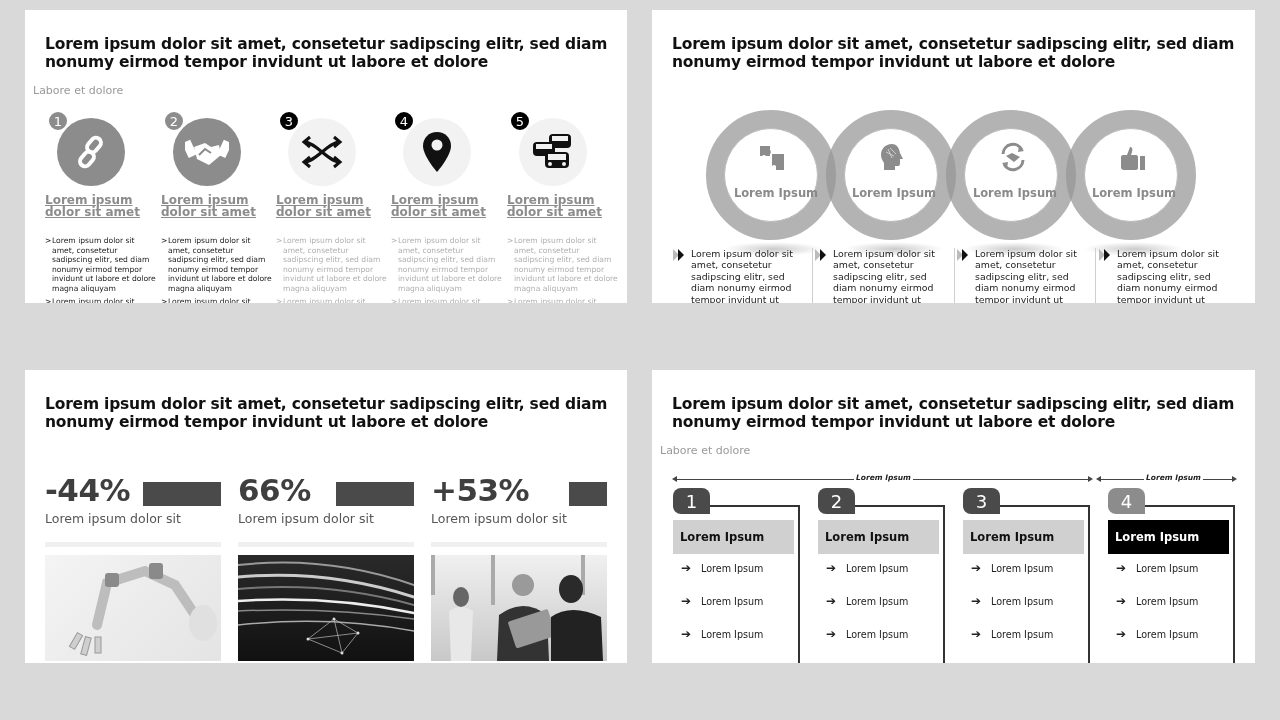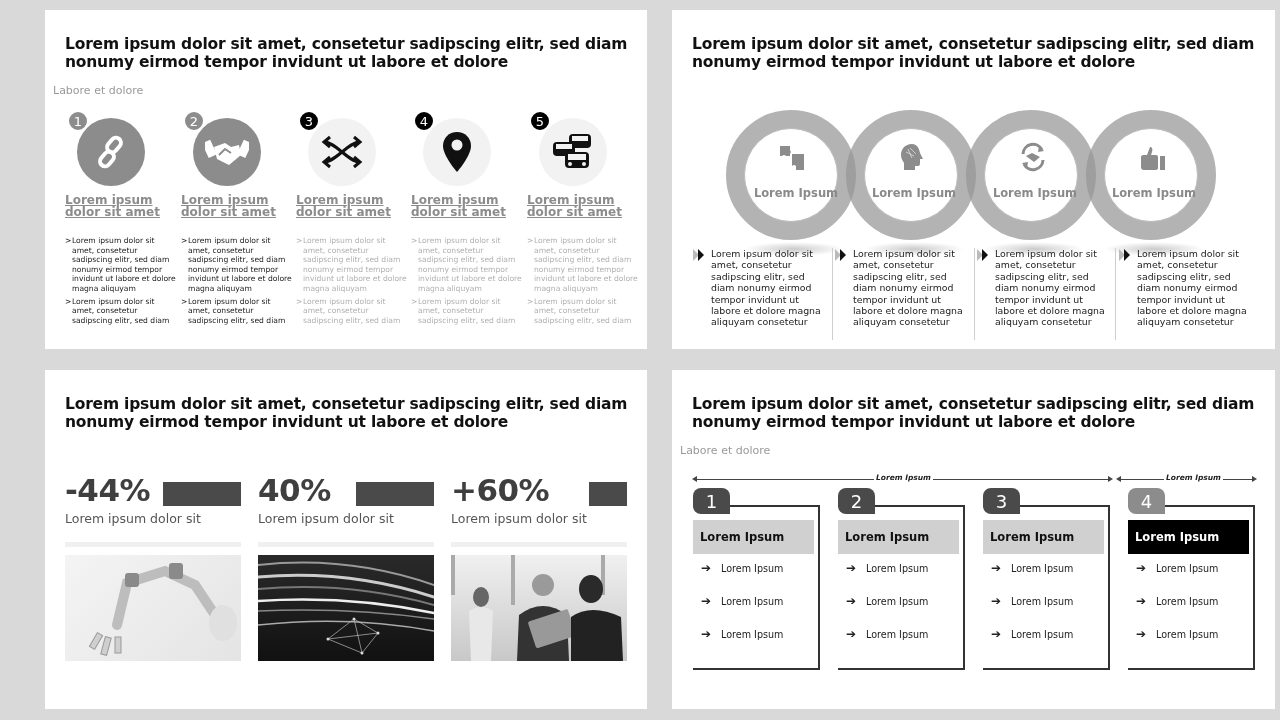--- a/index.html
+++ b/index.html
@@ -1,17 +1,17 @@
 <!DOCTYPE html>
 <html><head>
 <meta charset="utf-8">
 <style>
   html, body { margin:0; padding:0; }
   body { width:1280px; height:720px; background:#d9d9d9; position:relative; overflow:hidden; font-family:"Liberation Sans", sans-serif; color:#111; }
-  .slide { position:absolute; background:#fff; width:602px; height:339px; overflow:hidden;margin-left:20px; }
+  .slide { position:absolute; background:#fff; width:602px; height:293px; overflow:hidden; }
   #s1 { left:25px; top:10px; } #s2 { left:652px; top:10px; width:603px; }
   #s3 { left:25px; top:370px; } #s4 { left:652px; top:370px; width:603px; }
   .title { position:absolute; left:20px; top:25px; width:570px; font-family:"DejaVu Sans", sans-serif; font-weight:bold; font-size:15.5px; line-height:18px; color:#111; letter-spacing:-0.2px; }
   .subtitle { position:absolute; left:8px; top:74px; font-family:"DejaVu Sans", sans-serif; font-size:11px; color:#9a9a9a; }
 
   
   .s1-col { position:absolute; top:100px; width:112px; }
   .s1-circle { position:absolute; left:12px; top:8px; width:68px; height:68px; border-radius:50%; display:flex; align-items:center; justify-content:center; }
   .s1-num { position:absolute; left:2px; top:0; width:22px; height:22px; border-radius:50%; color:#fff; font-size:13px; font-family:"DejaVu Sans",sans-serif; display:flex; align-items:center; justify-content:center; border:2px solid #fff; box-sizing:border-box; }
   .s1-head { position:absolute; top:84px; left:0; font-family:"DejaVu Sans",sans-serif; font-weight:bold; font-size:12px; line-height:12px; color:#8c8c8c; width:110px;text-decoration:underline; }
@@ -230,26 +230,26 @@
 </div>
 
 <div class="slide" id="s3">
   <div class="title">Lorem ipsum dolor sit amet, consetetur sadipscing elitr, sed diam nonumy eirmod tempor invidunt ut labore et dolore</div>
 
   <div class="stat-num" style="left:20px;">-44%</div>
   <div class="stat-bar" style="left:118px; width:78px;"></div>
   <div class="stat-label" style="left:20px;">Lorem ipsum dolor sit</div>
   <div class="stat-line" style="left:20px;"></div>
 
-  <div class="stat-num" style="left:213px;">40%</div>
+  <div class="stat-num" style="left:213px;">66%</div>
   <div class="stat-bar" style="left:311px; width:78px;"></div>
   <div class="stat-label" style="left:213px;">Lorem ipsum dolor sit</div>
   <div class="stat-line" style="left:213px;"></div>
 
-  <div class="stat-num" style="left:406px;">+60%</div>
+  <div class="stat-num" style="left:406px;">+53%</div>
   <div class="stat-bar" style="left:544px; width:38px;"></div>
   <div class="stat-label" style="left:406px;">Lorem ipsum dolor sit</div>
   <div class="stat-line" style="left:406px;"></div>
 
   <div class="photo" style="left:20px; background:linear-gradient(135deg,#f4f4f4,#e4e4e4);">
     <svg width="176" height="106" viewBox="0 0 176 106">
       <g stroke="#bdbdbd" stroke-width="10" stroke-linecap="round" fill="none">
           <path d="M52 70 L62 28 L100 16 L130 30 L150 60"></path>
         </g>
       <g fill="#8a8a8a">

